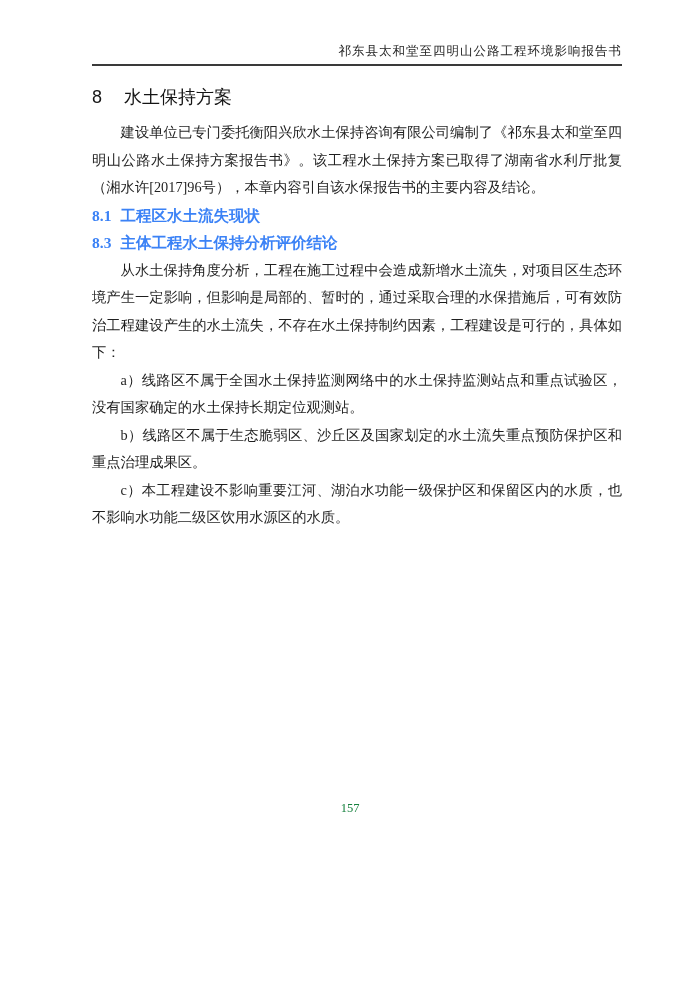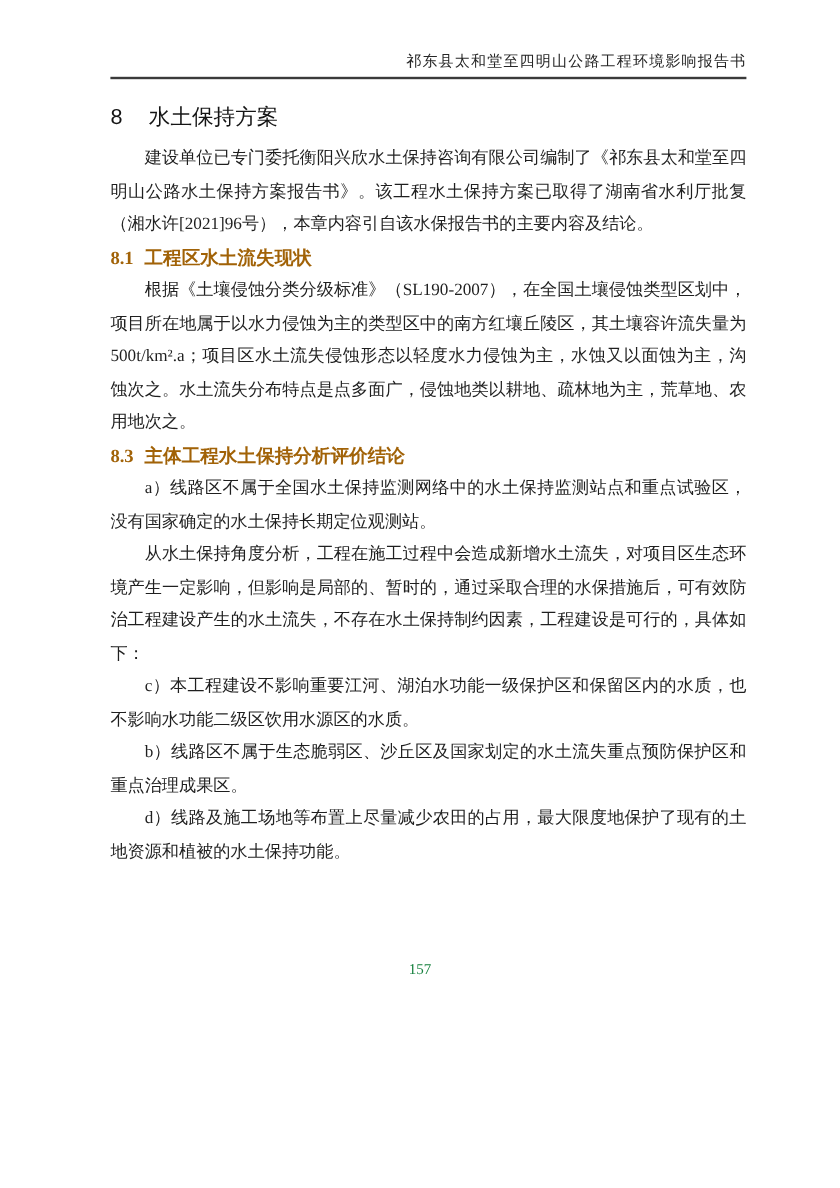--- a/index.html
+++ b/index.html
@@ -38,21 +38,21 @@
     line-height: 26px;
     color: #141414;
   }
   .chapter-heading .ch-num { margin-right: 22px; }
   .sec-heading {
     margin: 0;
     font-family: "Liberation Sans", "DejaVu Sans", sans-serif;
     font-weight: bold;
     font-size: 15.5px;
     line-height: 27.5px;
-    color: #a16207;
+    color: #3b82f6;
   }
   .sec-heading .sec-num {
     font-family: "Liberation Serif", "DejaVu Serif", serif;
     margin-right: 9px;
   }
   .para {
     margin: 0;
     font-size: 14.3px;
     line-height: 27.5px;
     text-align: justify;
@@ -76,41 +76,39 @@
   <div class="header">
     <span>祁东县太和堂至四明山公路工程环境影响报告书</span>
   </div>
 
   <div class="content">
 
     <h1 class="chapter-heading">
       <span class="ch-num">8</span><span class="ch-title">水土保持方案</span>
     </h1>
 
-    <p class="para">建设单位已专门委托衡阳兴欣水土保持咨询有限公司编制了《祁东县太和堂至四明山公路水土保持方案报告书》。该工程水土保持方案已取得了湖南省水利厅批复（湘水许[2021]96号），本章内容引自该水保报告书的主要内容及结论。</p>
+    <p class="para">建设单位已专门委托衡阳兴欣水土保持咨询有限公司编制了《祁东县太和堂至四明山公路水土保持方案报告书》。该工程水土保持方案已取得了湖南省水利厅批复（湘水许[2017]96号），本章内容引自该水保报告书的主要内容及结论。</p>
 
     <section>
       <h2 class="sec-heading">
         <span class="sec-num">8.1</span><span>工程区水土流失现状</span>
       </h2>
-      <p class="para">根据《土壤侵蚀分类分级标准》（SL190-2007），在全国土壤侵蚀类型区划中，项目所在地属于以水力侵蚀为主的类型区中的南方红壤丘陵区，其土壤容许流失量为500t/km².a；项目区水土流失侵蚀形态以轻度水力侵蚀为主，水蚀又以面蚀为主，沟蚀次之。水土流失分布特点是点多面广，侵蚀地类以耕地、疏林地为主，荒草地、农用地次之。</p>
     </section>
 
     <section>
     </section>
 
     <section>
       <h2 class="sec-heading">
         <span class="sec-num">8.3</span><span>主体工程水土保持分析评价结论</span>
       </h2>
+      <p class="para">从水土保持角度分析，工程在施工过程中会造成新增水土流失，对项目区生态环境产生一定影响，但影响是局部的、暂时的，通过采取合理的水保措施后，可有效防治工程建设产生的水土流失，不存在水土保持制约因素，工程建设是可行的，具体如下：</p>
       <p class="para">a）线路区不属于全国水土保持监测网络中的水土保持监测站点和重点试验区，没有国家确定的水土保持长期定位观测站。</p>
-      <p class="para">从水土保持角度分析，工程在施工过程中会造成新增水土流失，对项目区生态环境产生一定影响，但影响是局部的、暂时的，通过采取合理的水保措施后，可有效防治工程建设产生的水土流失，不存在水土保持制约因素，工程建设是可行的，具体如下：</p>
+      <p class="para">b）线路区不属于生态脆弱区、沙丘区及国家划定的水土流失重点预防保护区和重点治理成果区。</p>
       <p class="para">c）本工程建设不影响重要江河、湖泊水功能一级保护区和保留区内的水质，也不影响水功能二级区饮用水源区的水质。</p>
-      <p class="para">b）线路区不属于生态脆弱区、沙丘区及国家划定的水土流失重点预防保护区和重点治理成果区。</p>
-      <p class="para">d）线路及施工场地等布置上尽量减少农田的占用，最大限度地保护了现有的土地资源和植被的水土保持功能。</p>
     </section>
 
   </div>
 
   <div class="footer">
     <span>157</span>
   </div>
 
 </div>
 

